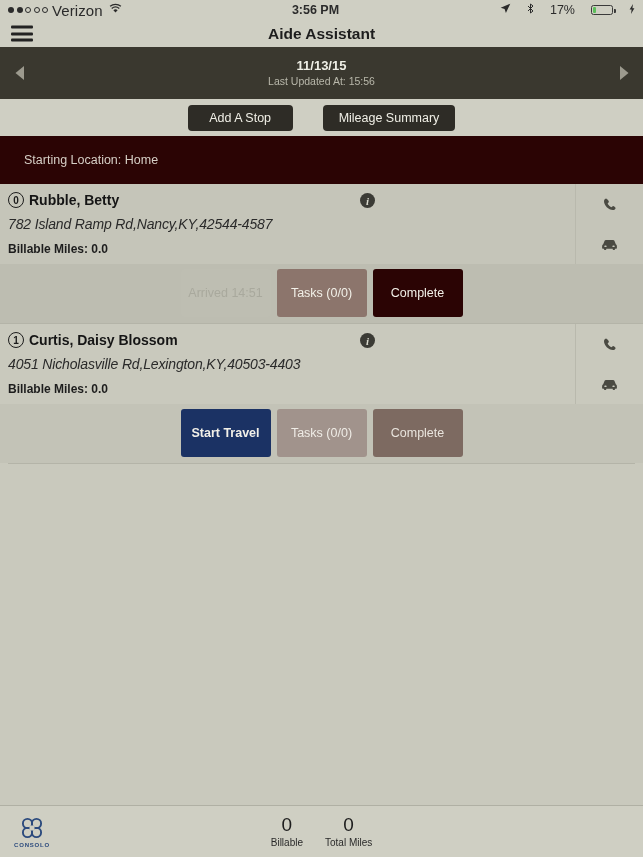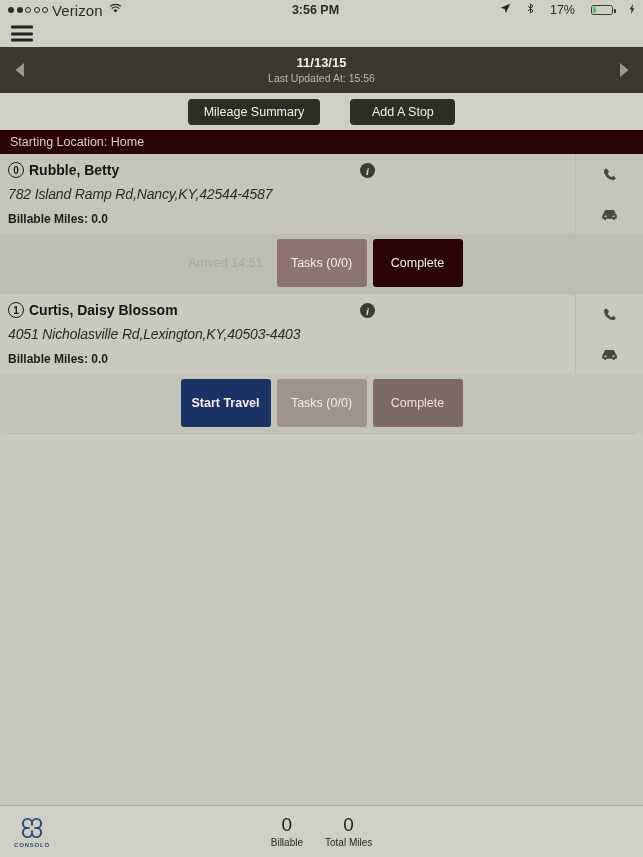--- a/index.html
+++ b/index.html
@@ -55,21 +55,21 @@
   }
   .hamburger span{
     display:block; height:3px; background:#232323; margin:3.5px 0; border-radius:1px;
   }
   .app-title{
     width:100%; text-align:center; font-size:15.5px; font-weight:bold; color:#1d1d1d;
   }
 
   
   .datebar{
-    height:46px; background:#3a382f; display:flex; align-items:center;
+    height:52px; background:#3a382f; display:flex; align-items:center;
     justify-content:space-between; padding:0 12px; color:#e8e8de;
     position:relative;
   }
   .arrow{ cursor:pointer; width:14px; display:flex; align-items:center; justify-content:center; }
   .arrow svg{ display:block; }
   .date-center{
     position:absolute; left:0; right:0; text-align:center; line-height:1.15;
     pointer-events:none;
   }
   .date-main{ font-size:13px; font-weight:bold; color:#efefe6; }
@@ -81,22 +81,22 @@
     justify-content:center; gap:30px;
   }
   .act-btn{
     background:#2e2c26; color:#f0efe6; border:none; border-radius:4px;
     font-size:12.5px; padding:6px 16px; font-family:inherit; cursor:pointer;
     min-width:105px; text-align:center;
   }
 
   
   .startloc{
-    height:24px; background:#2b0404; color:#d6cfc6; display:flex;
-    align-items:center; padding:0 10px; font-size:12.5px;
+    height:48px; background:#2b0404; color:#d6cfc6; display:flex;
+    align-items:center; padding:0 24px; font-size:12.5px;
   }
 
   
   .row{ position:relative; }
   .row-body{ display:flex; }
   .row-main{ flex:1; padding:8px 10px 8px 8px; position:relative; }
   .name-line{ display:flex; align-items:center; }
   .badge{
     width:16px; height:16px; border:1.4px solid #1c1c1c; border-radius:50%;
     font-size:10px; display:flex; align-items:center; justify-content:center;
@@ -209,42 +209,43 @@
     </span>
   </div>
 </div>
 
 <div class="titlebar">
   <div class="hamburger">
     <span></span>
       <span></span>
       <span></span>
   </div>
+  <div class="app-title">Aide Assistant</div>
 </div>
 
 <div class="datebar">
   <div class="arrow">
     <svg width="11" height="16" viewBox="0 0 11 16">
         <path d="M10 1 L1.5 8 L10 15 Z" fill="#9c9a8e"></path>
       </svg>
   </div>
   <div class="date-center">
     <div class="date-main">11/13/15</div>
     <div class="date-sub">Last Updated At: 15:56</div>
   </div>
   <div class="arrow">
     <svg width="11" height="16" viewBox="0 0 11 16">
         <path d="M1 1 L9.5 8 L1 15 Z" fill="#9c9a8e"></path>
       </svg>
   </div>
 </div>
 
 <div class="actionbar">
+  <button class="act-btn">Add A Stop</button>
   <button class="act-btn">Mileage Summary</button>
-  <button class="act-btn">Add A Stop</button>
 </div>
 
 <div class="startloc">Starting Location: Home</div>
 
 <div class="row row1">
   <div class="row-body">
     <div class="row-main">
       <div class="name-line">
         <span class="badge">0</span>
         <span class="pname">Rubble, Betty</span>

